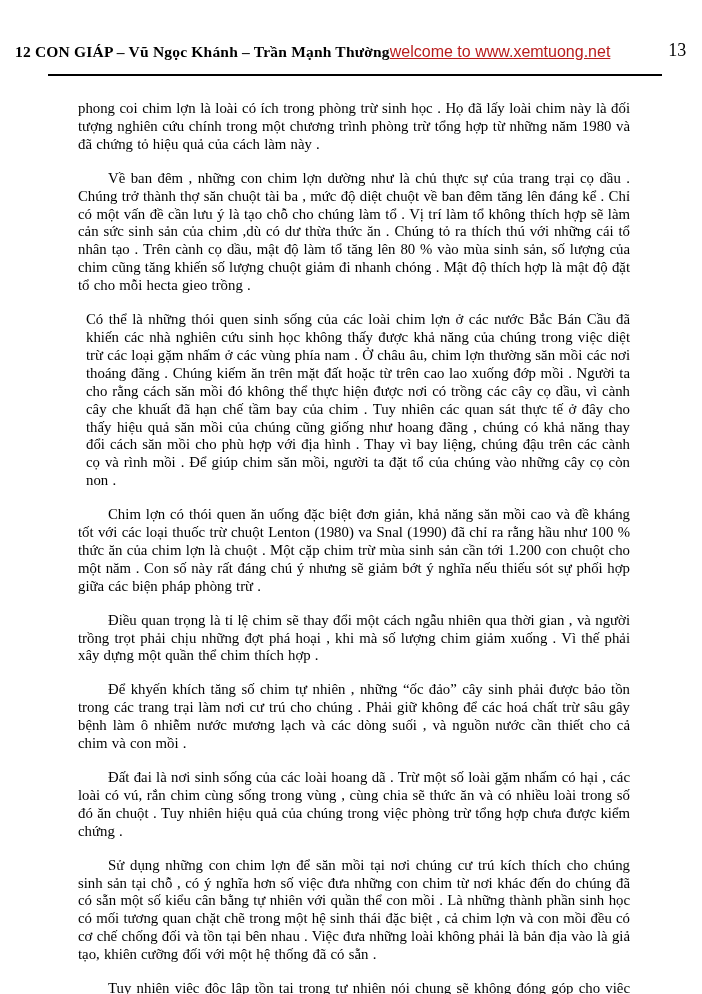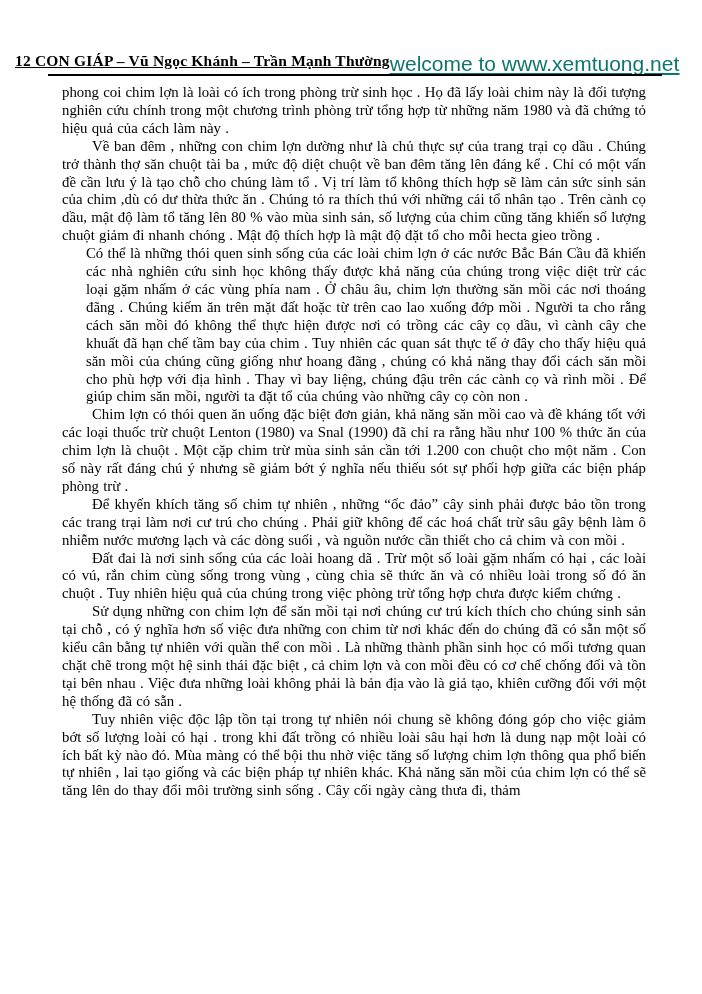--- a/index.html
+++ b/index.html
@@ -7,38 +7,37 @@
     position: relative;
     width: 702px;
     height: 994px;
     background: #ffffff;
     overflow: hidden;
     font-family: "Liberation Serif", serif;
     color: #000000;
   }
   .header-row {
     position: absolute;
-    top: 52px;
+    top: 40px;
     left: 15px;
     right: 16px;
     display: flex;
-    align-items: flex-start;
+    align-items: flex-end;
     white-space: nowrap;
-    text-decoration: underline;
   }
   .header-title {
     font-family: "Liberation Serif", serif;
     font-weight: bold;
     font-size: 15.5px;
     letter-spacing: 0.2px;
   }
   .header-link {
     font-family: "Liberation Sans", sans-serif;
-    font-size: 21px;
-    color: #0f766e;
+    font-size: 16px;
+    color: #b91c1c;
     text-decoration: underline;
     margin-left: auto;
     margin-right: 58px;
     cursor: pointer;
   }
   .header-page-number {
     font-family: "Liberation Serif", serif;
     font-size: 18px;
   }
   .header-rule {
@@ -51,21 +50,21 @@
     border-top: 2px solid #000000;
     margin: 0;
   }
   .page-body {
     position: absolute;
     top: 84px;
     left: 62px;
     width: 584px;
   }
   .para {
-    margin: 0;
+    margin: 16px;
     font-size: 14.8px;
     line-height: 17.9px;
     text-align: justify;
     word-spacing: 0.5px;
   }
   .para.first-line { text-indent: 30px; }
   .para.none { text-indent: 0; }
   .para.block { margin-left: 24px; text-indent: 0; }
 </style>
 </head>
@@ -79,19 +78,20 @@
     <span class="header-page-number">13</span>
   </div>
 
   <hr class="header-rule">
 
   <div class="page-body">
       <p class="para none">phong coi chim lợn là loài có ích trong phòng trừ sinh học . Họ đã lấy loài chim này là đối tượng nghiên cứu chính trong một chương trình phòng trừ  tổng hợp từ những năm 1980 và đã chứng tỏ hiệu quả của cách làm này .</p>
       <p class="para first-line">Về ban đêm , những con chim lợn dường như là chủ thực sự của trang trại cọ dầu . Chúng trở thành thợ săn chuột tài ba , mức độ diệt chuột về ban đêm tăng lên đáng kể . Chỉ có một vấn đề cần lưu ý là tạo chỗ cho chúng làm tổ . Vị trí làm tổ không thích hợp sẽ làm cản sức sinh sản của chim ,dù có dư thừa thức ăn . Chúng tỏ ra thích thú với những cái tổ nhân tạo . Trên cành cọ dầu, mật độ làm tổ tăng lên 80 % vào mùa sinh sản, số lượng của chim cũng tăng khiến số lượng chuột giảm đi nhanh chóng . Mật độ thích hợp là mật  độ đặt tổ cho mỗi hecta gieo trồng .</p>
       <p class="para block">Có thể là những thói quen sinh sống của các loài chim lợn ở các nước Bắc Bán Cầu đã khiến các nhà nghiên cứu sinh học không thấy được khả năng của chúng trong việc diệt trừ các loại gặm nhấm ở các vùng phía nam . Ở châu âu, chim lợn thường săn mồi các nơi thoáng đãng . Chúng kiếm ăn trên mặt đất hoặc từ trên cao lao xuống đớp mồi . Người ta cho rằng cách săn mồi đó không thể thực hiện được nơi có trồng các cây cọ dầu, vì cành cây che khuất đã hạn chế tầm bay của chim . Tuy nhiên các quan sát thực tế ở đây cho thấy hiệu quả săn mồi của chúng cũng giống như hoang đãng , chúng có khả  năng thay đổi cách săn mồi cho  phù hợp với địa hình . Thay vì bay liệng, chúng đậu trên các cành cọ và rình mồi . Để giúp chim săn mồi, người  ta đặt tổ của chúng vào những cây cọ còn non .</p>
       <p class="para first-line">Chim lợn có thói quen ăn uống đặc biệt đơn giản, khả năng săn mồi cao và đề kháng tốt với các loại thuốc trừ chuột Lenton (1980) va Snal (1990) đã chỉ ra rằng hầu như 100 % thức ăn của chim lợn là chuột . Một cặp chim trừ mùa sinh sản cần tới 1.200 con chuột cho một năm . Con số này rất đáng chú ý nhưng sẽ giảm bớt ý nghĩa nếu thiếu sót sự phối hợp giữa các biện pháp phòng trừ .</p>
+      <p class="para first-line">Điều quan trọng là tỉ lệ chim sẽ thay đổi một cách ngẫu nhiên qua thời gian , và người trồng trọt phải chịu những đợt phá hoại , khi mà số lượng chim giảm xuống . Vì thế phải xây dựng một quần thể chim thích hợp .</p>
       <p class="para first-line">Để khyến khích tăng số chim tự nhiên , những “ốc đảo” cây sinh phải được bảo tồn trong các trang trại làm nơi cư trú cho chúng . Phải giữ không để các hoá chất trừ sâu gây bệnh làm ô nhiễm nước mương lạch và các dòng suối  , và nguồn nước cần  thiết cho cả chim và con mồi .</p>
       <p class="para first-line">Đất đai là nơi sinh sống của các loài hoang dã . Trừ  một số loài gặm nhấm có hại , các loài có vú, rắn chim cùng sống trong vùng , cùng chia sẽ thức ăn và có nhiều loài trong số đó ăn chuột . Tuy nhiên hiệu quả của chúng trong việc phòng trừ tổng hợp chưa được kiểm chứng .</p>
       <p class="para first-line">Sử dụng những con chim lợn để săn mồi tại nơi chúng cư trú kích thích cho chúng sinh sản tại chỗ , có ý nghĩa hơn số việc đưa những con chim từ nơi khác đến do chúng đã có sẵn một số kiểu cân bằng tự nhiên với quần thể con mồi . Là những thành phần sinh học có mối tương quan chặt chẽ trong một hệ sinh thái đặc biệt , cả chim lợn và con mồi đều có cơ chế chống đối và tồn tại bên nhau . Việc đưa những loài không phải là bản địa vào là giả tạo, khiên cưỡng đối với một hệ thống đã có sẵn .</p>
       <p class="para first-line">Tuy nhiên việc độc lập tồn tại trong tự nhiên nói chung sẽ không đóng góp cho việc giảm bớt số lượng loài có hại . trong khi đất trồng có nhiều loài sâu hại hơn là dung nạp một loài có ích bất kỳ nào đó. Mùa màng có thể bội thu nhờ việc tăng số lượng chim lợn thông qua phổ biến tự nhiên , lai tạo giống và các biện pháp tự nhiên khác. Khả năng săn mồi của chim lợn có thể sẽ  tăng lên do thay đổi môi trường sinh sống . Cây cối ngày càng thưa đi, thảm</p>
     </div>
 
 </div>
 
 </body></html>

